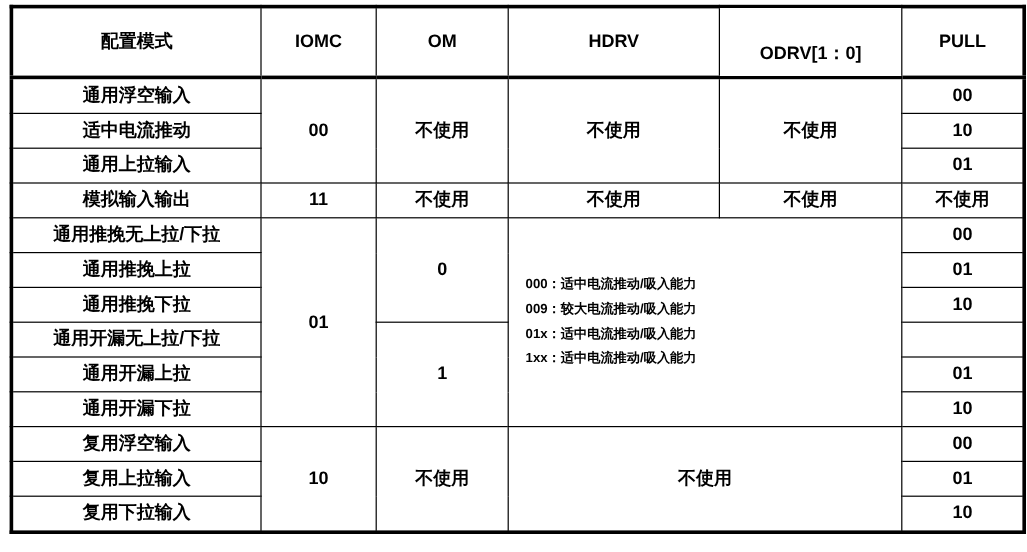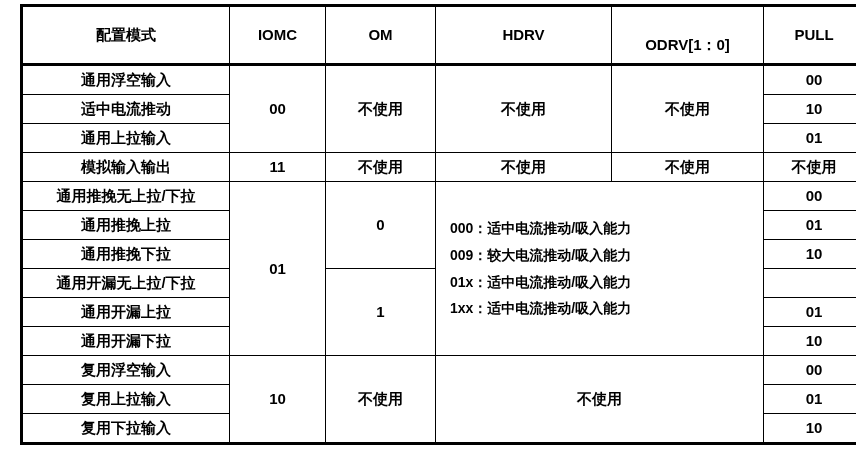--- a/index.html
+++ b/index.html
@@ -12,21 +12,21 @@
     height: 460px;
     font-family: "Liberation Sans", sans-serif;
     color: #000000;
     overflow: hidden;
   }
   .sheet {
     position: relative;
     width: 736px;
     height: 460px;
     box-sizing: border-box;
-    padding: 4px 6px 6px 20px;
+    padding: 4px 6px 6px 8px;
   }
   table.cfg {
     border-collapse: collapse;
     table-layout: fixed;
     width: 844px;
     margin: 0;
   }
   table.cfg td, table.cfg th {
     border: 1px solid #000000;
     text-align: center;
@@ -57,21 +57,21 @@
   .col-pull { width: 102px; }
 
   .mode-cell {
     font-size: 15px;
     margin-top: 12px;
   }
   .hdrv-list {
     display: block;
     text-align: left;
     padding: 0 8px 0 14px;
-    font-size: 14px;
+    font-size: 11px;
     line-height: 1.9;
     font-weight: bold;
     white-space: nowrap;
   }
   .hdrv-list span { display: block; }
   .odrv-head {
     position: relative;
   }
   .odrv-head .odrv-label {
     display: block;

